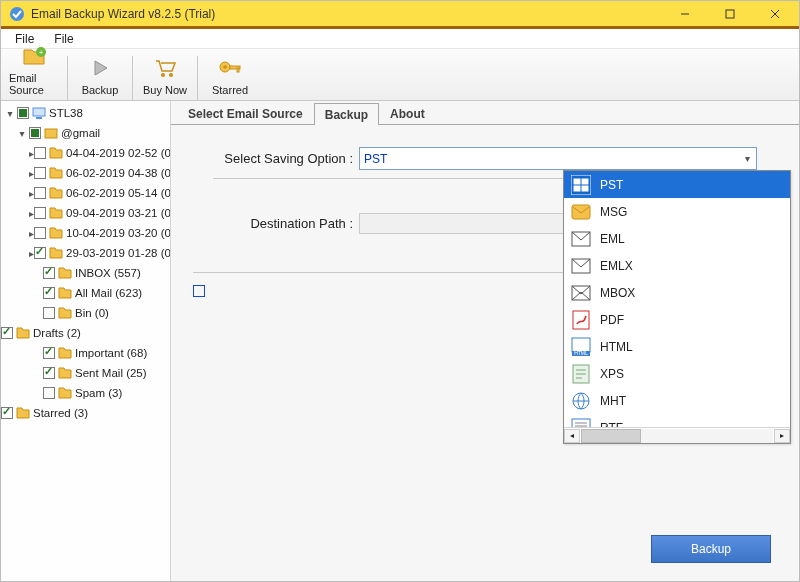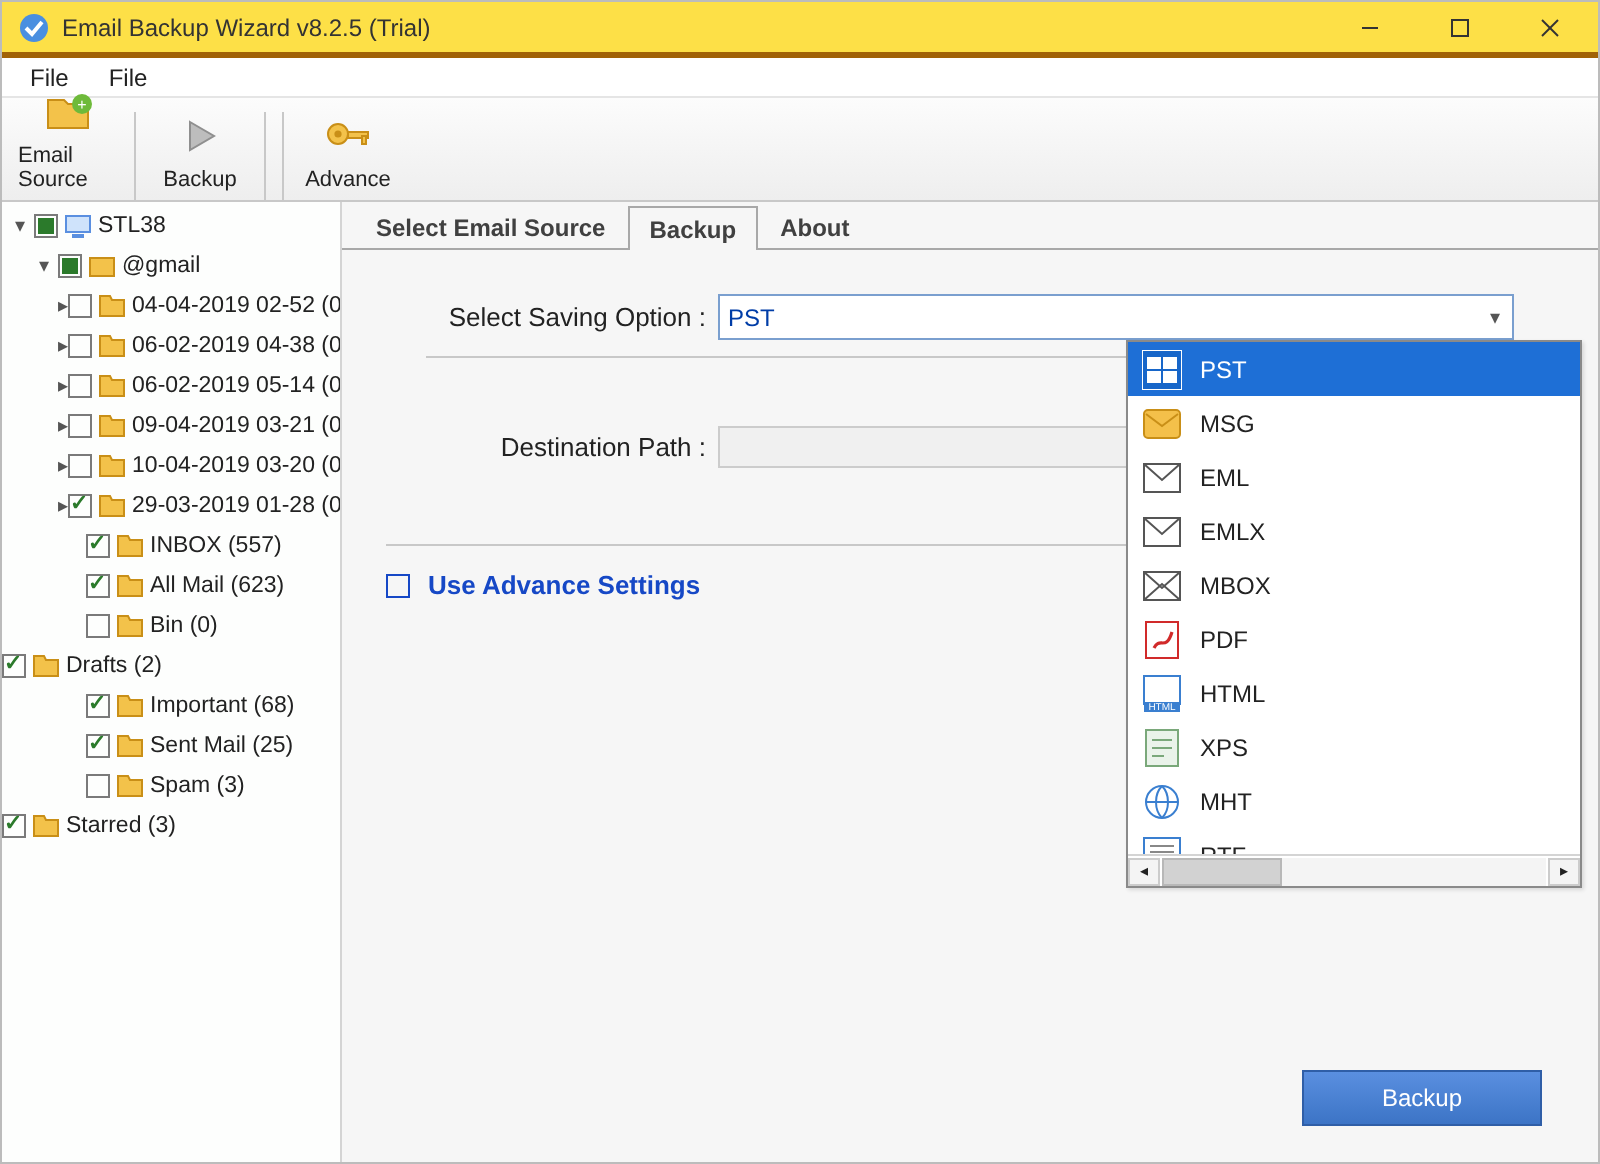--- a/index.html
+++ b/index.html
@@ -109,29 +109,37 @@
       <span class="label">Email Source</span>
     </div>
     <div class="toolsep"></div>
     <div class="tool">
       <span class="ic"><svg width="22" height="22">
             <polygon points="6,4 18,11 6,18" fill="#bdbdbd" stroke="#8f8f8f"></polygon>
           </svg></span>
       <span class="label">Backup</span>
     </div>
     <div class="toolsep"></div>
+    <div class="tool">
+      <span class="ic"><svg width="24" height="22">
+            <path d="M3 4 H6 L9 14 H19 L22 6 H8" fill="none" stroke="#c98f17" stroke-width="1.5"></path>
+            <circle cx="10" cy="18" r="2" fill="#c98f17"></circle>
+            <circle cx="18" cy="18" r="2" fill="#c98f17"></circle>
+          </svg></span>
+      <span class="label">Buy Now</span>
+    </div>
     <div class="toolsep"></div>
     <div class="tool">
       <span class="ic"><svg width="26" height="22">
             <circle cx="8" cy="10" r="5" fill="#f3c24a" stroke="#c98f17"></circle>
             <circle cx="8" cy="10" r="1.8" fill="#c98f17"></circle>
             <rect x="13" y="9" width="10" height="3" fill="#f3c24a" stroke="#c98f17"></rect>
             <rect x="20" y="11" width="2" height="4" fill="#f3c24a" stroke="#c98f17"></rect>
           </svg></span>
-      <span class="label">Advance</span>
+      <span class="label">Starred</span>
     </div>
   </div>
 
   <div class="body">
 
     <div class="sidebar">
       <div class="node" style="padding-left:2px;">
         <span class="twist">▾</span>
         <span class="cb partial"></span>
         <span class="folder-ico">
@@ -421,20 +429,19 @@
           <div class="field-label">Destination Path :</div>
           <div style="flex:1; height:21px; border:1px solid #ccc; background:#f0f0f0;"></div>
           <div class="dest-suffix">zard_03-06-2019 04-08.</div>
         </div>
         <div class="field-row hidden-behind" style="justify-content:flex-end; margin-top:-2px;">
           <button class="btn" style="width:115px;">Change...</button>
         </div>
 
         <div class="adv-row">
           <span class="cb" style="border-color:#1648c6;"></span>
-          <span class="adv-label">Use Advance Settings</span>
         </div>
 
         <button class="btn backup-btn">Backup</button>
       </div>
     </div>
   </div>
 </div>
 
 </body></html>

